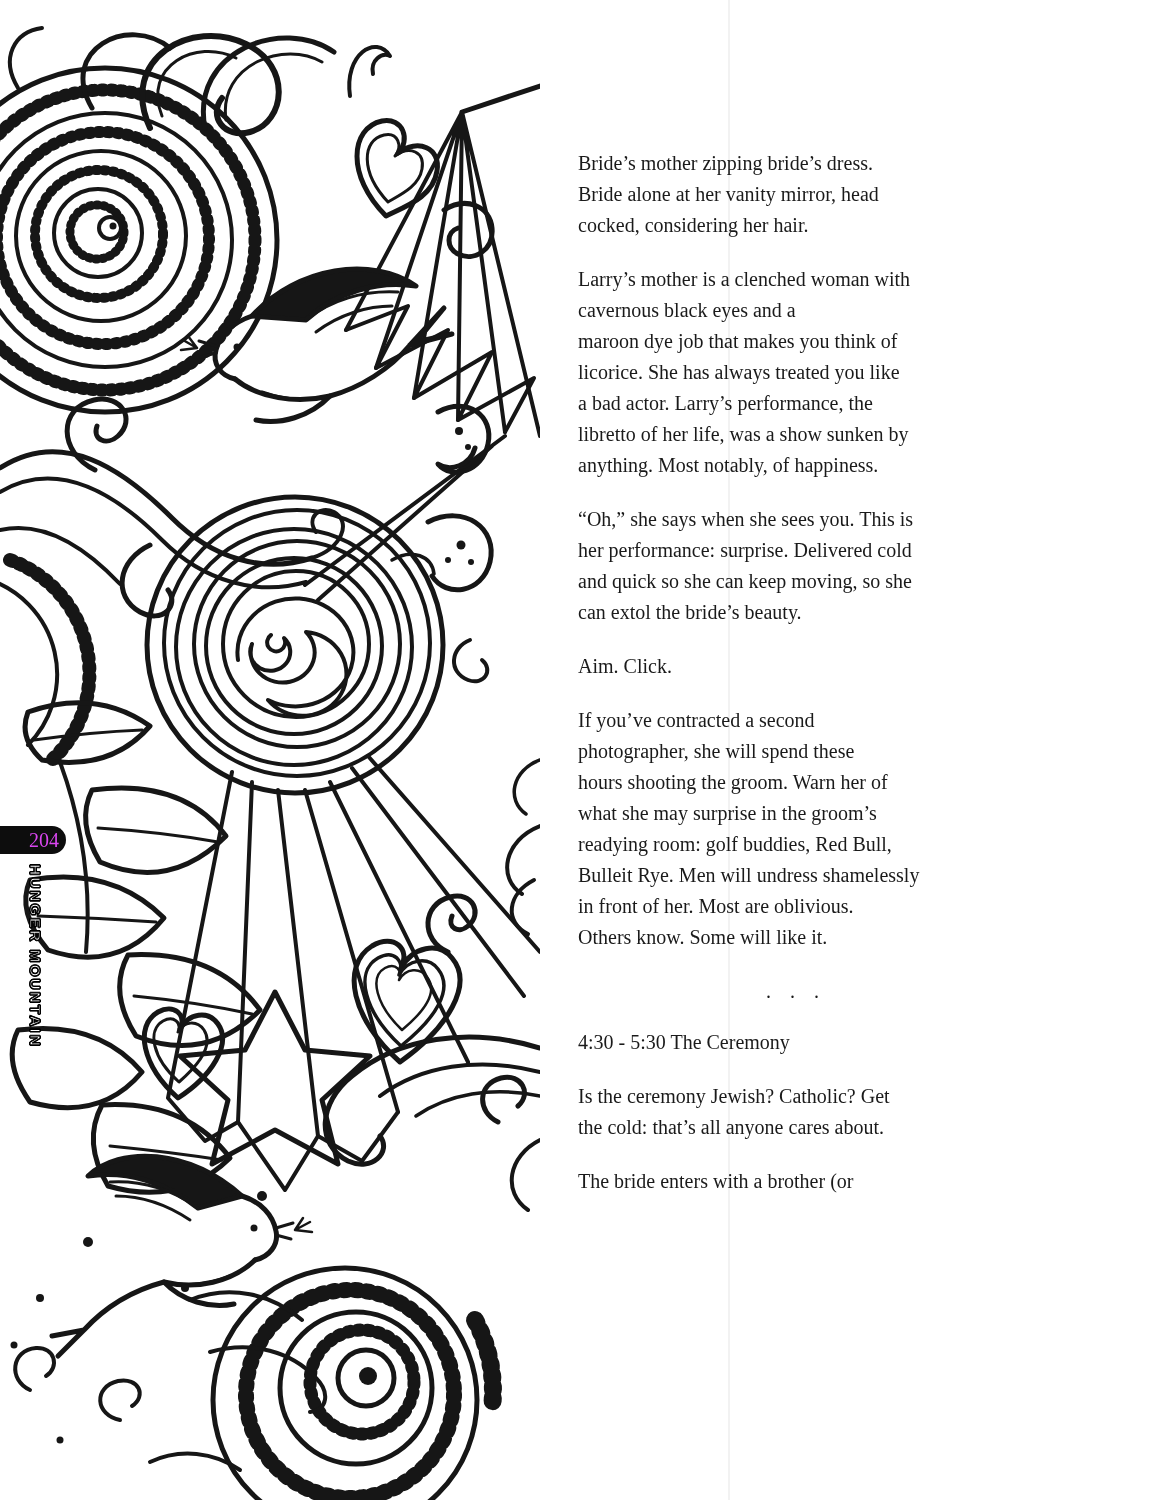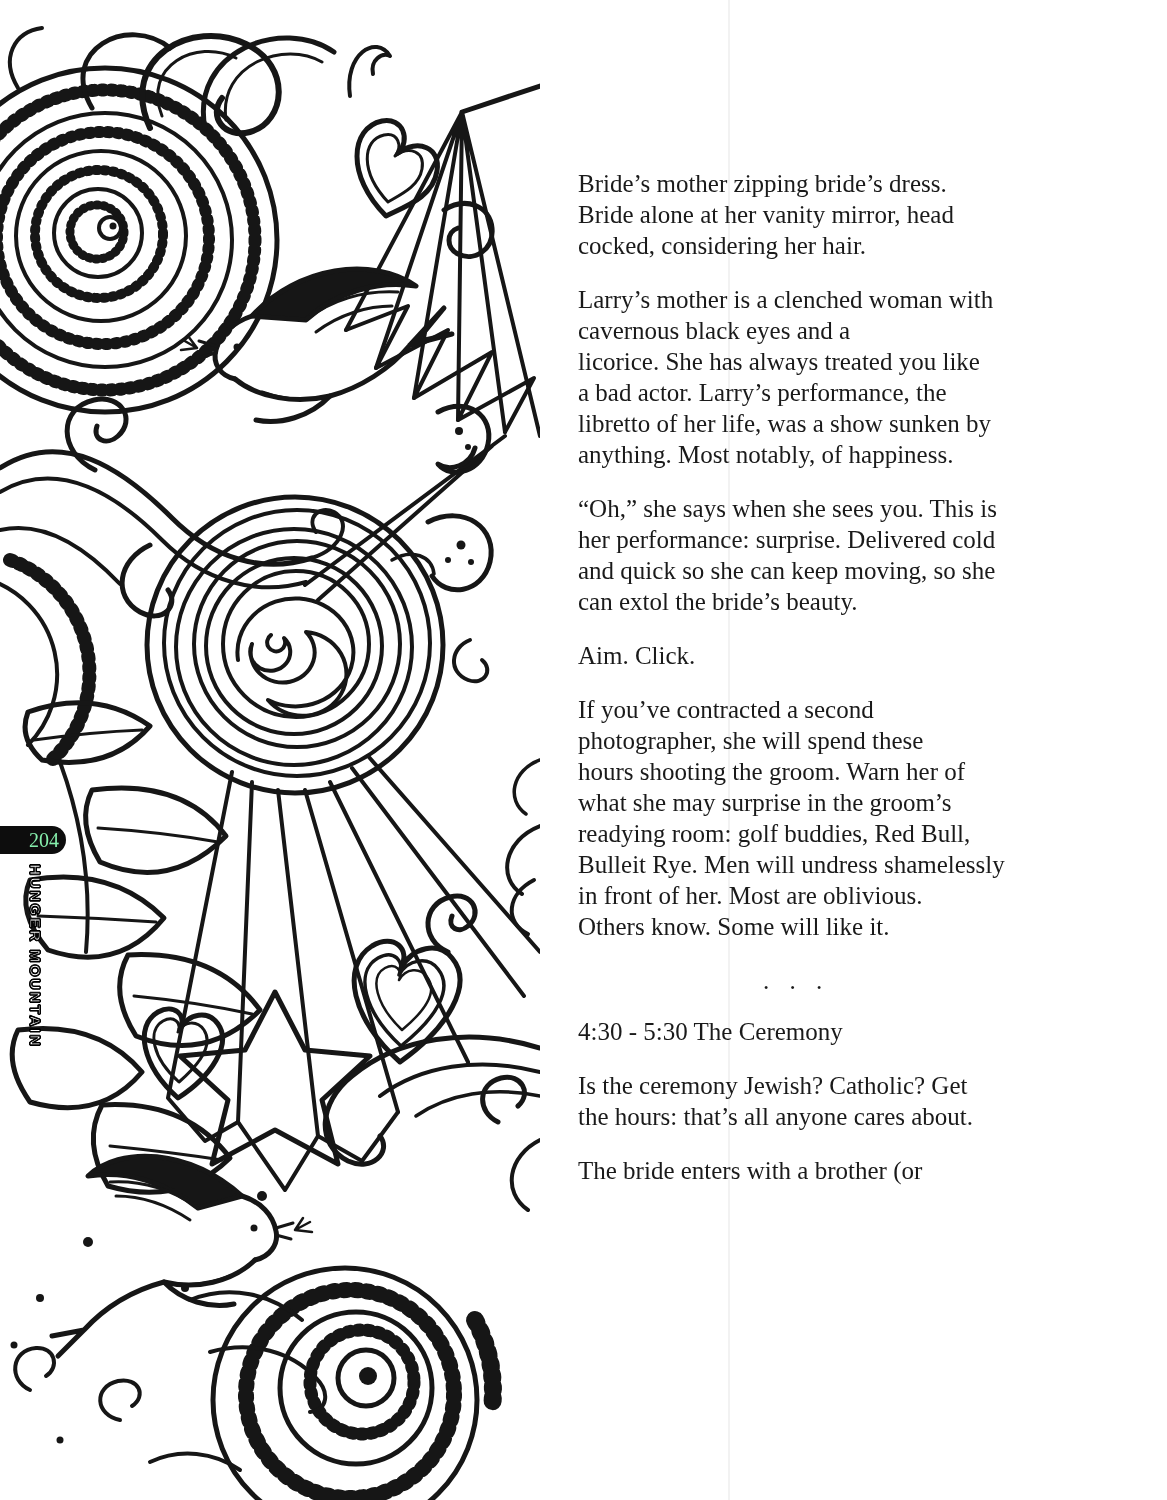--- a/index.html
+++ b/index.html
@@ -10,32 +10,32 @@
   .art { position:absolute; left:0; top:0; }
   .art path, .art circle, .art polyline {
     fill:none; stroke:#161616; stroke-linecap:round; stroke-linejoin:round;
   }
   .art .dots { fill:#161616; stroke:none; }
   .art .fill { fill:#161616; }
   .w25{stroke-width:2.5} .w3{stroke-width:3} .w35{stroke-width:3.5}
   .w4{stroke-width:4} .w5{stroke-width:5} .w6{stroke-width:6}
   .scan-line { position:absolute; left:728px; top:0; width:2px; height:1500px; background:rgba(0,0,0,0.05); }
   .textcol {
-    position:absolute; left:578px; top:168px; width:436px;
-    font-size:25px; line-height:31px;
+    position:absolute; left:578px; top:148px; width:436px;
+    font-size:20px; line-height:31px;
   }
   .para { margin:0 0 23px 0; }
   .line { white-space:nowrap; }
   .it { }
   .sep { margin:7px 0 20px 0; text-align:center; letter-spacing:7px; }
   .heading .time { font-weight:normal; }
   .pagenum-pill {
     position:absolute; left:0; top:826px; width:66px; height:28px;
     background:#0d0d0d; border-radius:0 14px 14px 0;
-    color:#86efac; font-size:20px; line-height:28px; text-align:right;
+    color:#d946ef; font-size:20px; line-height:28px; text-align:right;
     padding-right:7px; box-sizing:border-box; font-family:"Liberation Serif", serif;
   }
   .vertical-title {
     position:absolute; left:26px; top:864px;
     writing-mode:vertical-rl; text-orientation:mixed;
     font-family:"Liberation Sans", sans-serif; font-weight:bold;
     font-size:15.5px; letter-spacing:2px;
     color:#ffffff; -webkit-text-stroke:1.2px #000;
     text-shadow:1px 0 0 #000, -1px 0 0 #000, 0 1px 0 #000, 0 -1px 0 #000;
   }
@@ -226,20 +226,21 @@
 
     <div class="para">
       <div class="line">Bride’s mother zipping bride’s dress.</div>
       <div class="line">Bride alone at her vanity mirror, head</div>
       <div class="line">cocked, considering her hair.</div>
     </div>
 
     <div class="para">
       <div class="line">Larry’s mother is a clenched woman with</div>
       <div class="line">cavernous black eyes and a</div>
+      <div class="line">maroon dye job that makes you think of</div>
       <div class="line">licorice. She has always treated you like</div>
       <div class="line">a bad actor. Larry’s performance, the</div>
       <div class="line">libretto of her life, was a show sunken by</div>
       <div class="line">anything. Most notably, of happiness.</div>
     </div>
 
     <div class="para">
       <div class="line">“Oh,” she says when she sees you. This is</div>
       <div class="line"><span class="it">her</span><span> performance: surprise. Delivered cold</span></div>
       <div class="line">and quick so she can keep moving, so she</div>
@@ -261,21 +262,21 @@
       <div class="line">Others know. Some will like it.</div>
     </div>
 
     <div class="para sep">. . .</div>
 
     <div class="para heading"><span class="time">4:30 - 5:30</span><span> The Ceremony</span></div>
 
 
     <div class="para">
       <div class="line">Is the ceremony Jewish? Catholic? Get</div>
-      <div class="line">the hours: that’s all anyone cares about.</div>
+      <div class="line">the cold: that’s all anyone cares about.</div>
     </div>
 
     <div class="para">
       <div class="line">The bride enters with a brother (or</div>
     </div>
 
   </div>
 </div>
 
 </body></html>

